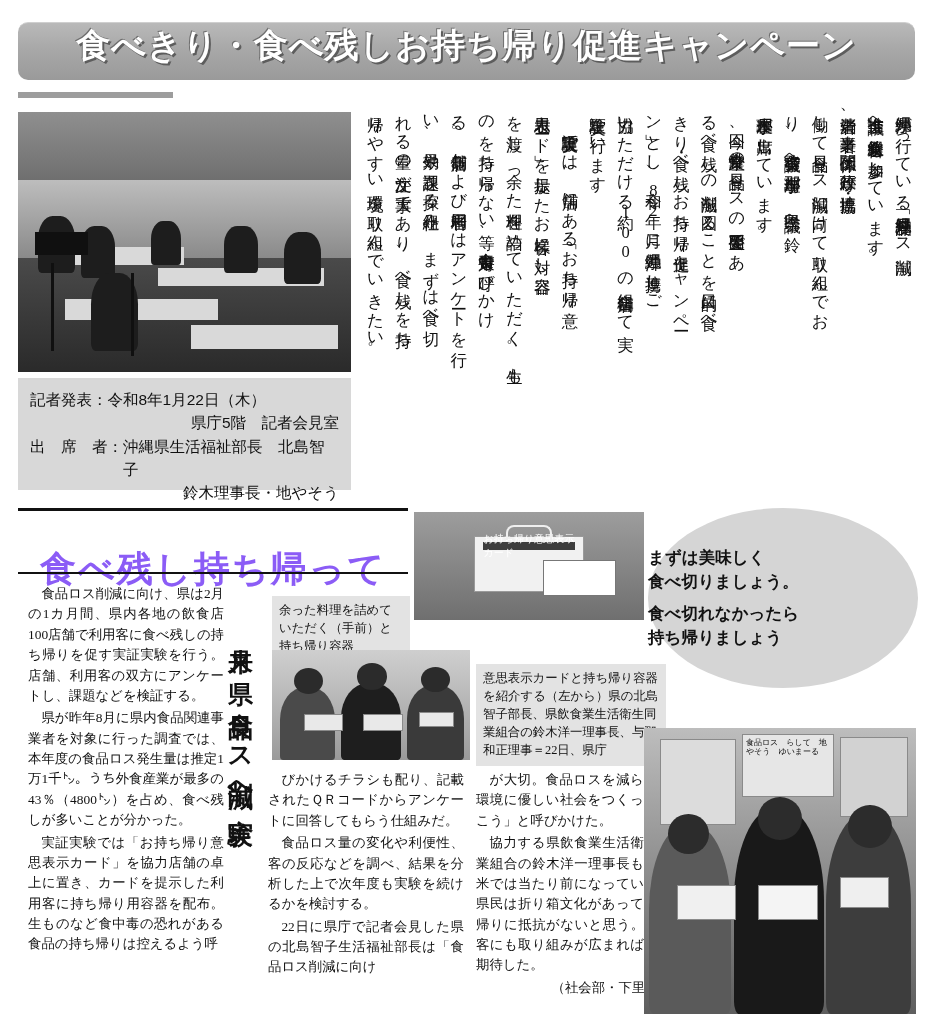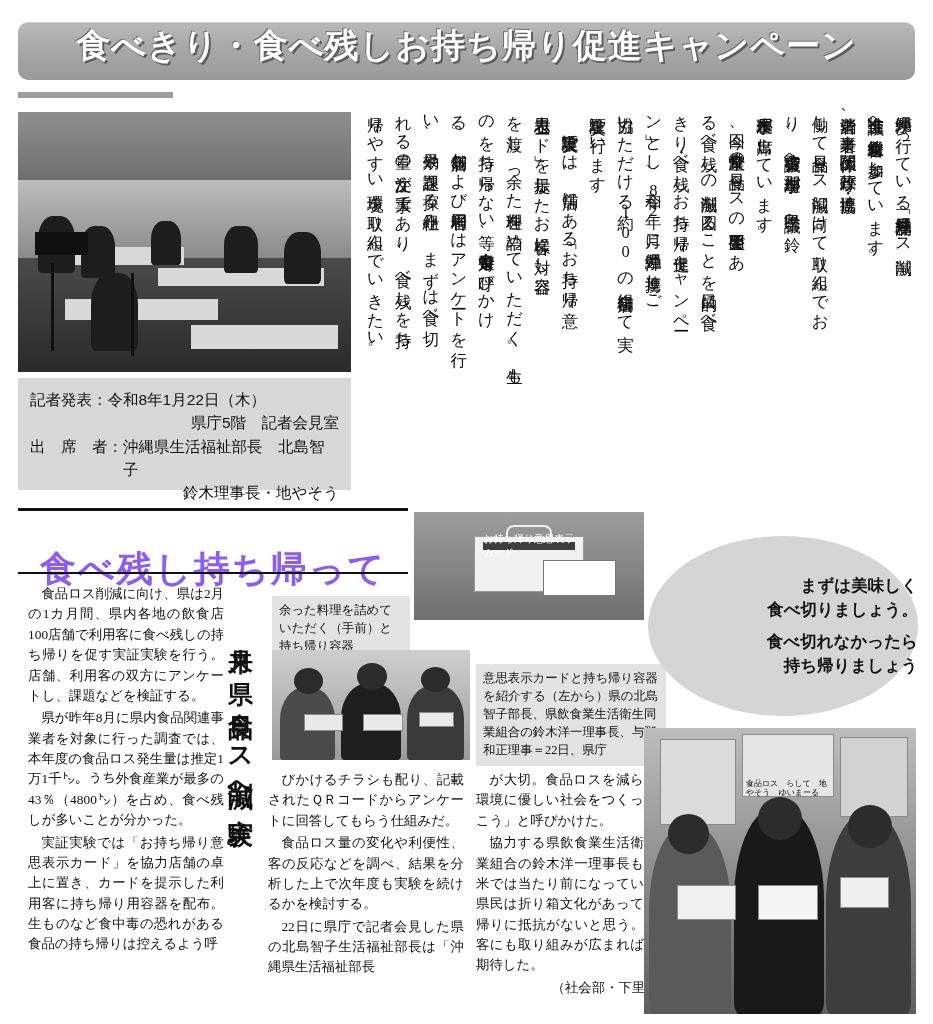--- a/index.html
+++ b/index.html
@@ -152,26 +152,26 @@
   .photo-three {
     position: absolute;
     left: 272px; top: 650px;
     width: 198px; height: 110px;
     background: #777; overflow: hidden;
   }
 
   
   .oval {
     position: absolute;
-    left: 648px; top: 536px;
+    left: 648px; top: 508px;
     width: 270px; height: 180px;
     background: #d5d5d5;
     border-radius: 50%;
     display: flex; flex-direction: column;
-    align-items: flex-end; justify-content: center;
+    align-items: flex-start; justify-content: center;
     text-align: center;
     font-weight: bold;
     font-size: 16.5px;
     line-height: 1.45;
     font-family: "Liberation Serif", serif;
   }
   .oval .gap { height: 8px; }
 
   
   .photo-big {
@@ -313,34 +313,34 @@
 
 <div class="body-col" id="bodyA">
   <p>食品ロス削減に向け、県は2月の1カ月間、県内各地の飲食店100店舗で利用客に食べ残しの持ち帰りを促す実証実験を行う。店舗、利用客の双方にアンケートし、課題などを検証する。</p>
   <p>県が昨年8月に県内食品関連事業者を対象に行った調査では、本年度の食品ロス発生量は推定1万1千㌧。うち外食産業が最多の43％（4800㌧）を占め、食べ残しが多いことが分かった。</p>
   <p>実証実験では「お持ち帰り意思表示カード」を協力店舗の卓上に置き、カードを提示した利用客に持ち帰り用容器を配布。生ものなど食中毒の恐れがある食品の持ち帰りは控えるよう呼</p>
 </div>
 
 <div class="body-col" id="bodyB">
   <p>びかけるチラシも配り、記載されたＱＲコードからアンケートに回答してもらう仕組みだ。</p>
   <p>食品ロス量の変化や利便性、客の反応などを調べ、結果を分析した上で次年度も実験を続けるかを検討する。</p>
-  <p>22日に県庁で記者会見した県の北島智子生活福祉部長は「沖縄県生活福祉部長</p>
+  <p>22日に県庁で記者会見した県の北島智子生活福祉部長は「食品ロス削減に向け</p>
 </div>
 
 <div class="body-col" id="bodyC">
   <p>が大切。食品ロスを減らし、環境に優しい社会をつくっていこう」と呼びかけた。</p>
   <p>協力する県飲食業生活衛生同業組合の鈴木洋一理事長も「欧米では当たり前になっていて、県民は折り箱文化があって持ち帰りに抵抗がないと思う。観光客にも取り組みが広まれば」と期待した。</p>
   <p class="sign">（社会部・下里潤）</p>
 </div>
 
 <div class="photo-big">
   <div class="gp-bg" style="background:linear-gradient(180deg,#bdbdbd,#5e5e5e);"></div>
   <div class="gp-board" style="left:6%;top:4%;width:28%;height:30%;background:#dcdcdc;"></div>
   <div class="gp-board" style="left:36%;top:2%;width:34%;height:22%;background:#e6e6e6;">
-    <div style="font-size:8px;padding:3px;line-height:1.2;margin-top:41px;">食品ロス　らして　地やそう　ゆいまーる</div>
+    <div style="font-size:8px;padding:3px;line-height:1.2;">食品ロス　らして　地やそう　ゆいまーる</div>
   </div>
   <div class="gp-board" style="left:72%;top:3%;width:25%;height:28%;background:#d2d2d2;"></div>
   <div class="gp-person" style="left:2%;width:30%;height:66%;background:#5a5a5a;"></div>
   <div class="gp-head" style="left:9%;top:30%;width:15%;height:14%;background:#2c2c2c;"></div>
   <div class="gp-person" style="left:33%;width:33%;height:72%;background:#191919;"></div>
   <div class="gp-head" style="left:42%;top:24%;width:16%;height:15%;background:#2c2c2c;"></div>
   <div class="gp-person" style="left:67%;width:31%;height:70%;background:#3d3d3d;"></div>
   <div class="gp-head" style="left:75%;top:27%;width:16%;height:15%;background:#2c2c2c;"></div>
   <div class="gp-board" style="left:12%;top:55%;width:22%;height:12%;background:#f0f0f0;"></div>
   <div class="gp-board" style="left:42%;top:55%;width:22%;height:12%;background:#f4f4f4;"></div>

